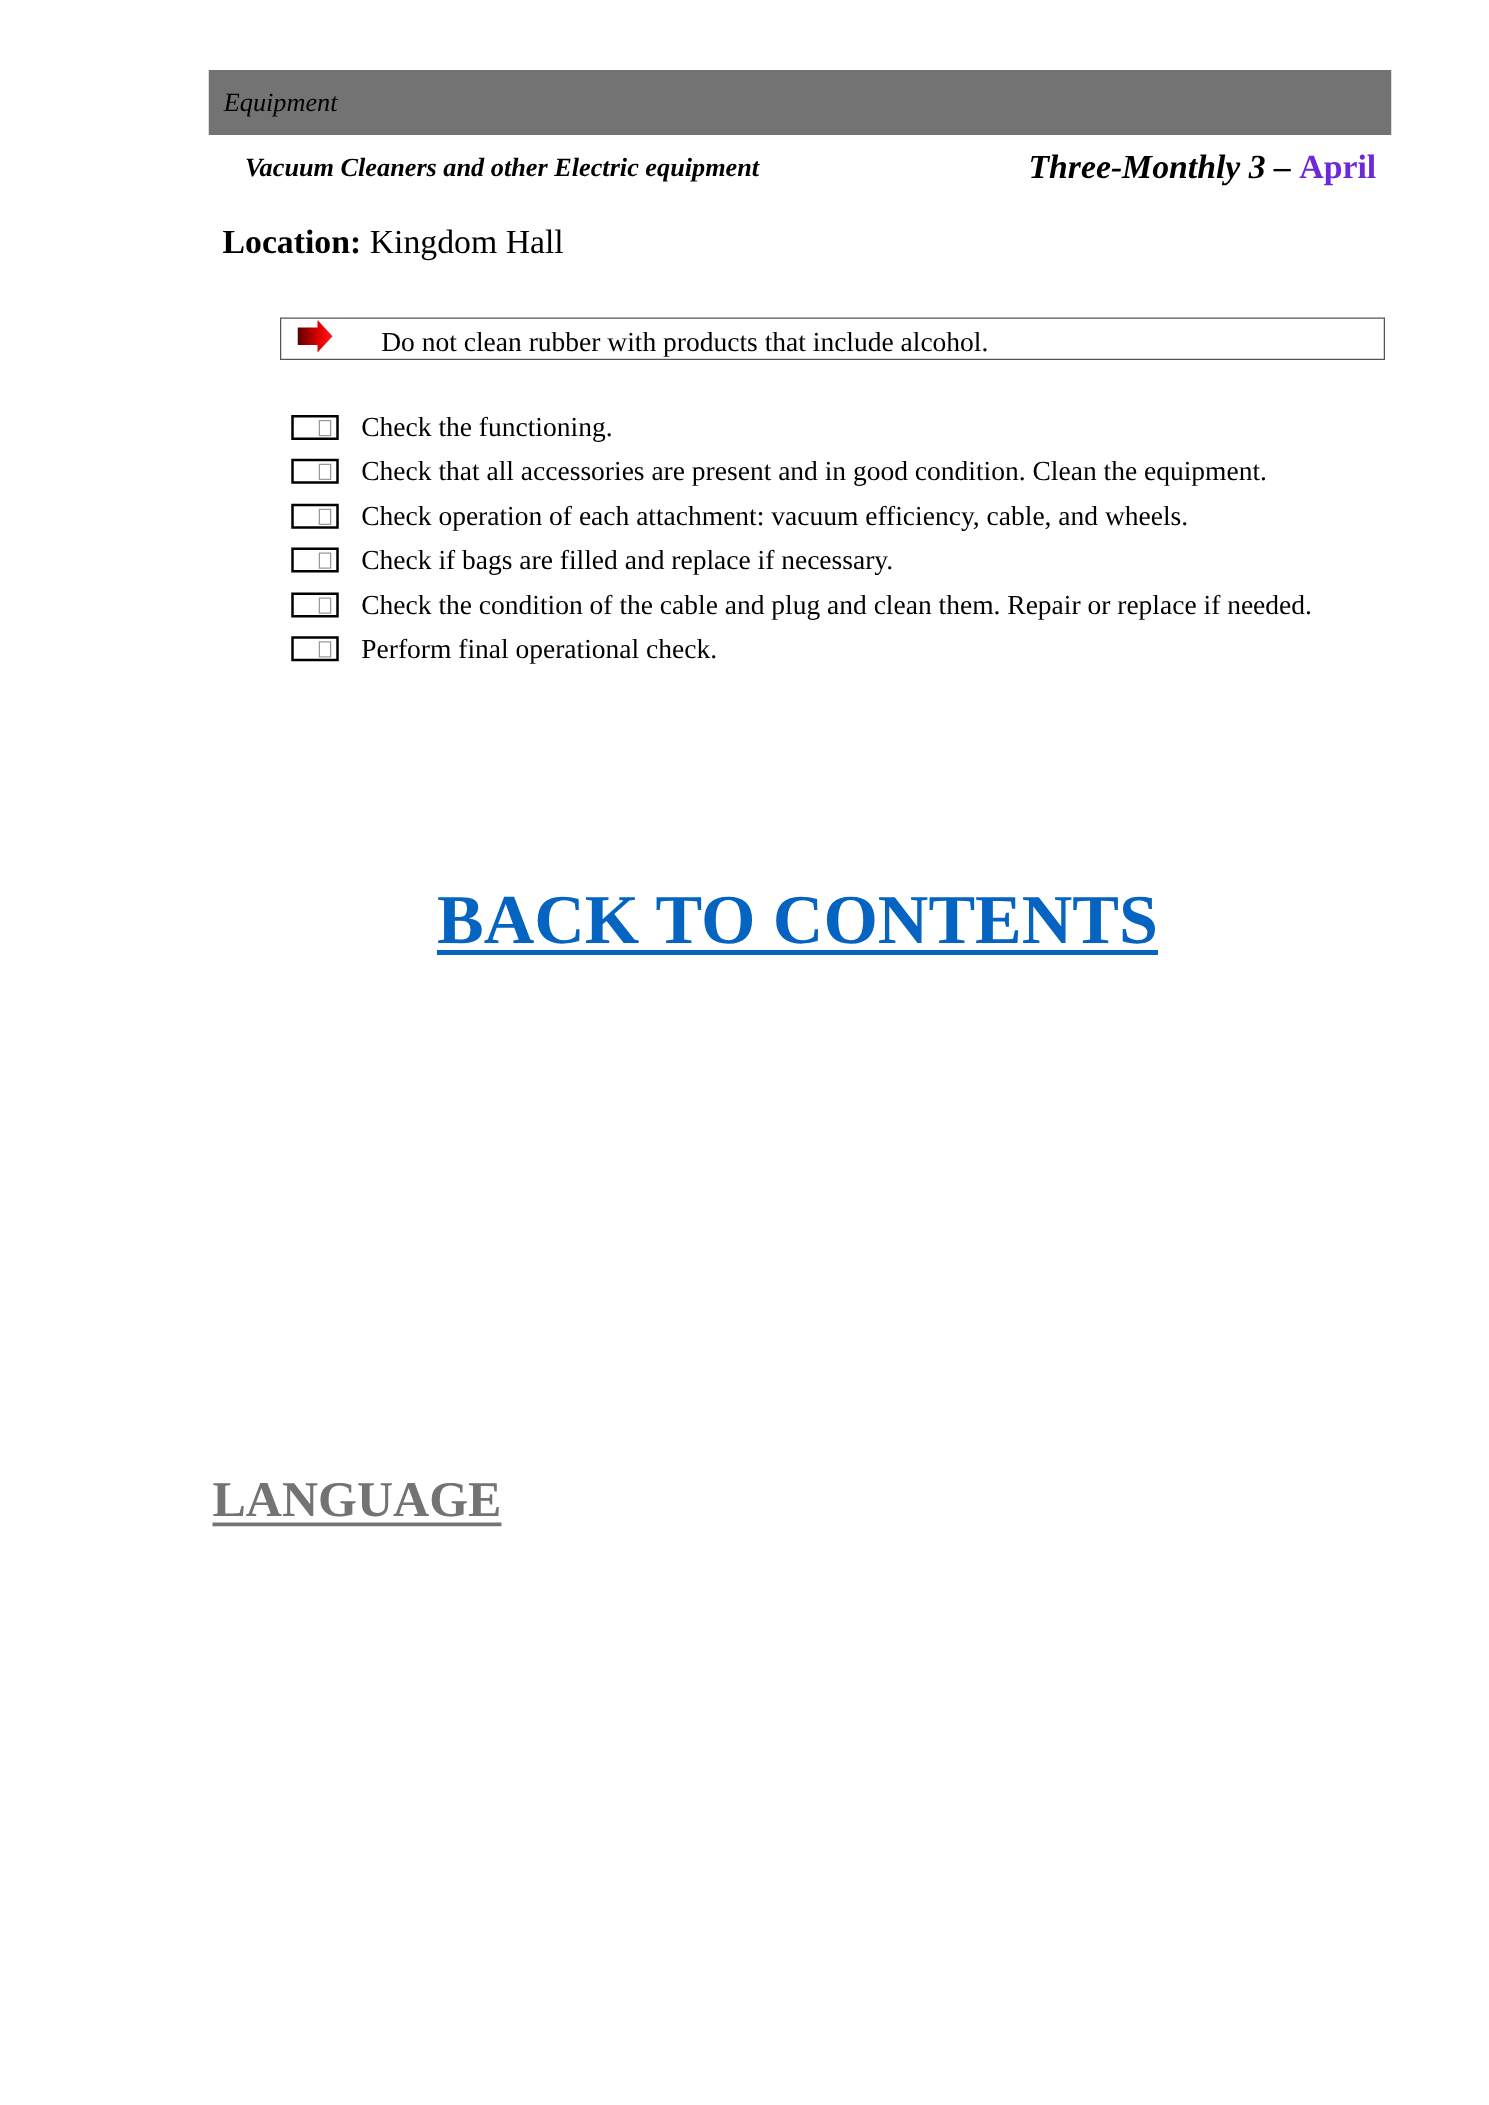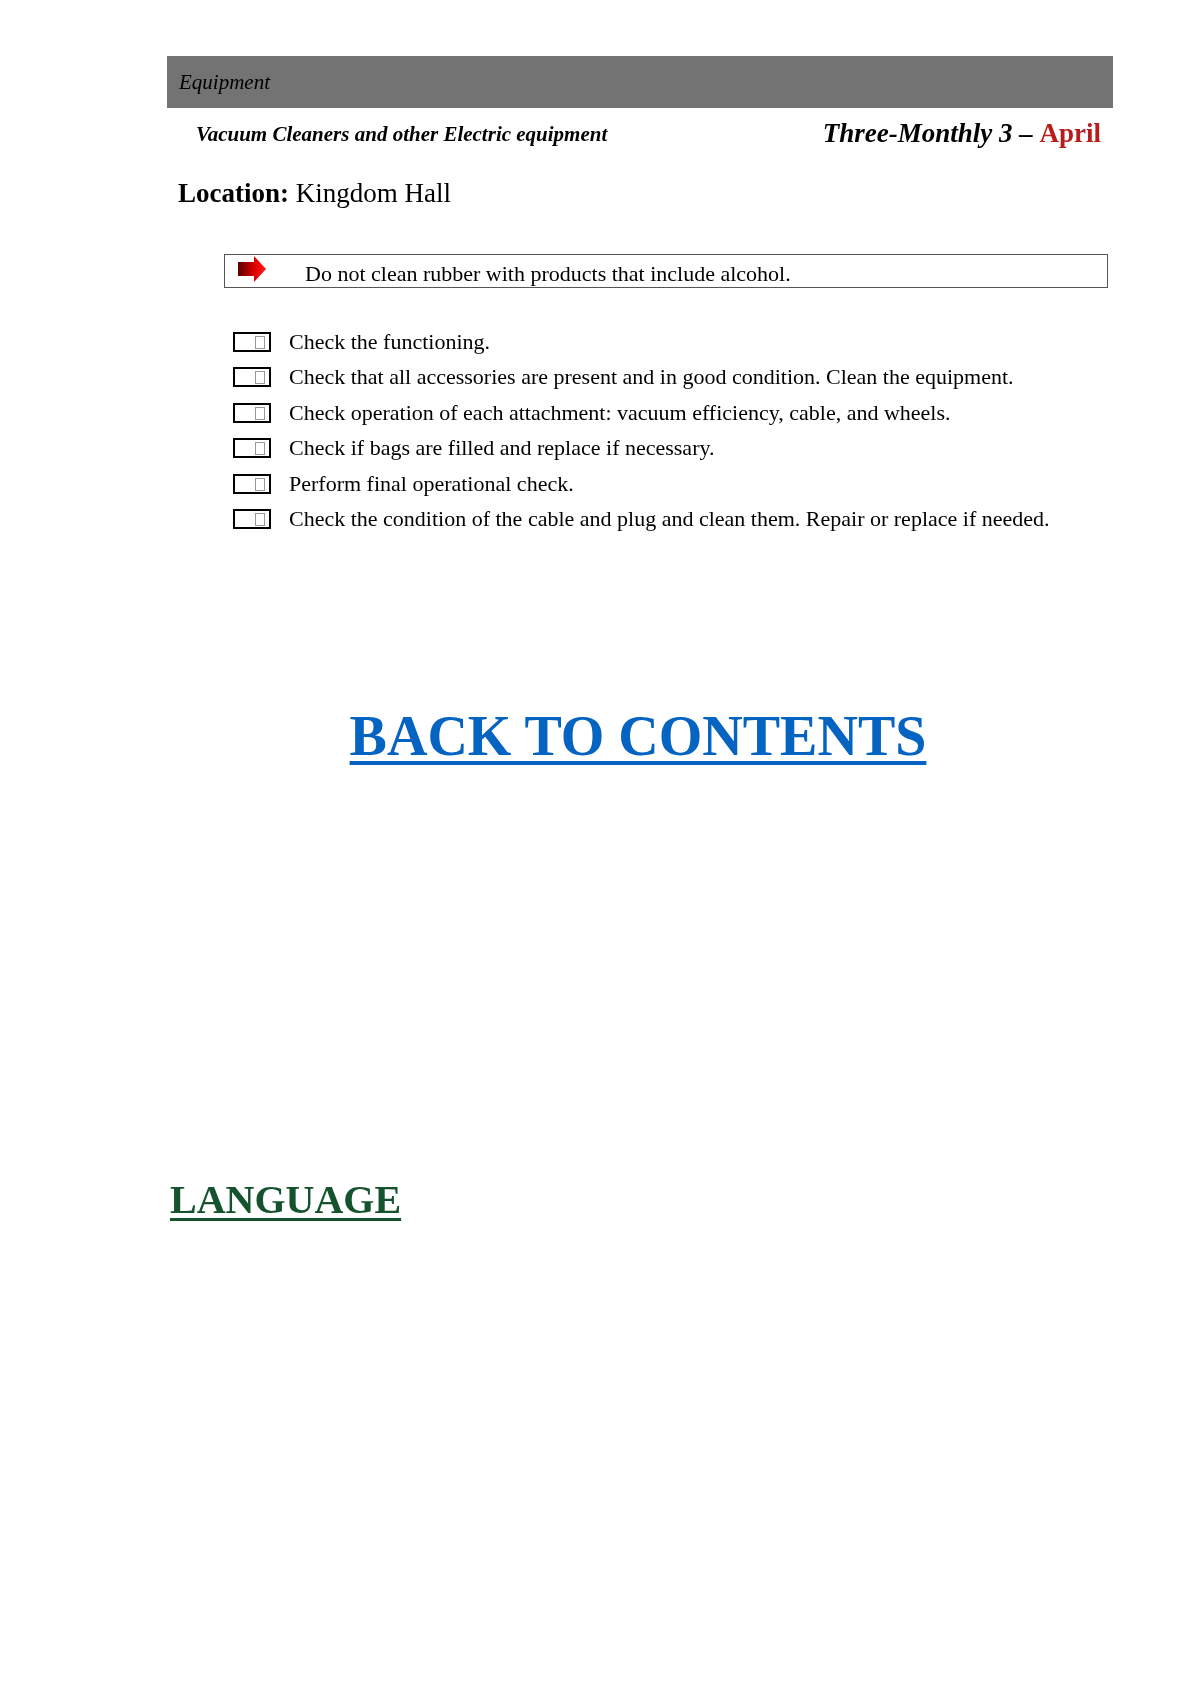--- a/index.html
+++ b/index.html
@@ -14,21 +14,21 @@
   .header-band .category {
     position: absolute; left: 12px; top: 14px; font-style: italic; font-size: 21px;
   }
   .subtitle-left {
     position: absolute; left: 196px; top: 122px; font-style: italic; font-weight: bold; font-size: 21px;
   }
   .subtitle-right {
     position: absolute; right: 90px; top: 118px; font-style: italic; font-weight: bold; font-size: 27px;
     white-space: nowrap;
   }
-  .subtitle-right .month { color: #b91c1c; font-style: normal; }
+  .subtitle-right .month { color: #6d28d9; font-style: normal; }
   .location {
     position: absolute; left: 178px; top: 178px; font-size: 27px; text-align: center;
   }
   .location .loc-label { font-weight: bold; }
   .note-box {
     position: absolute; left: 224px; top: 254px; width: 884px; height: 34px;
     border: 1.5px solid #555; box-sizing: border-box;
   }
   .note-box .arrow {
     position: absolute; left: 13px; top: 1px; width: 30px; height: 26px;
@@ -46,21 +46,21 @@
     position: absolute; right: 4px; top: 2px; width: 10px; height: 13px; border: 1px solid #999; box-sizing: border-box;
   }
   .check-label { margin-left: 18px; font-size: 22px; white-space: nowrap; }
   .back-link {
     position: absolute; left: 0; width: 1276px; top: 704px; text-align: center;
     font-size: 56px; font-weight: bold; color: #0563c1; text-decoration: underline;
     text-decoration-thickness: 4px; text-underline-offset: 6px;
   }
   .lang-link {
     position: absolute; left: 170px; top: 1176px;
-    font-size: 40px; font-weight: bold; color: #14532d; text-decoration: underline;
+    font-size: 40px; font-weight: bold; color: #737373; text-decoration: underline;
     text-decoration-thickness: 3px; text-underline-offset: 5px;
   }
 </style>
 </head>
 <body>
 
 <div class="header-band">
   <span class="category">Equipment</span>
 </div>
 
@@ -111,25 +111,25 @@
   <div class="check-row">
     <div class="check-box">
         <div class="inner"></div>
       </div>
     <span class="check-label">Check if bags are filled and replace if necessary.</span>
   </div>
   <div class="check-row">
     <div class="check-box">
         <div class="inner"></div>
       </div>
-    <span class="check-label">Perform final operational check.</span>
+    <span class="check-label">Check the condition of the cable and plug and clean them. Repair or replace if needed.</span>
   </div>
   <div class="check-row">
     <div class="check-box">
         <div class="inner"></div>
       </div>
-    <span class="check-label">Check the condition of the cable and plug and clean them. Repair or replace if needed.</span>
+    <span class="check-label">Perform final operational check.</span>
   </div>
 </div>
 
 <a class="back-link">BACK TO CONTENTS</a>
 
 <a class="lang-link">LANGUAGE</a>
 
 </body></html>

